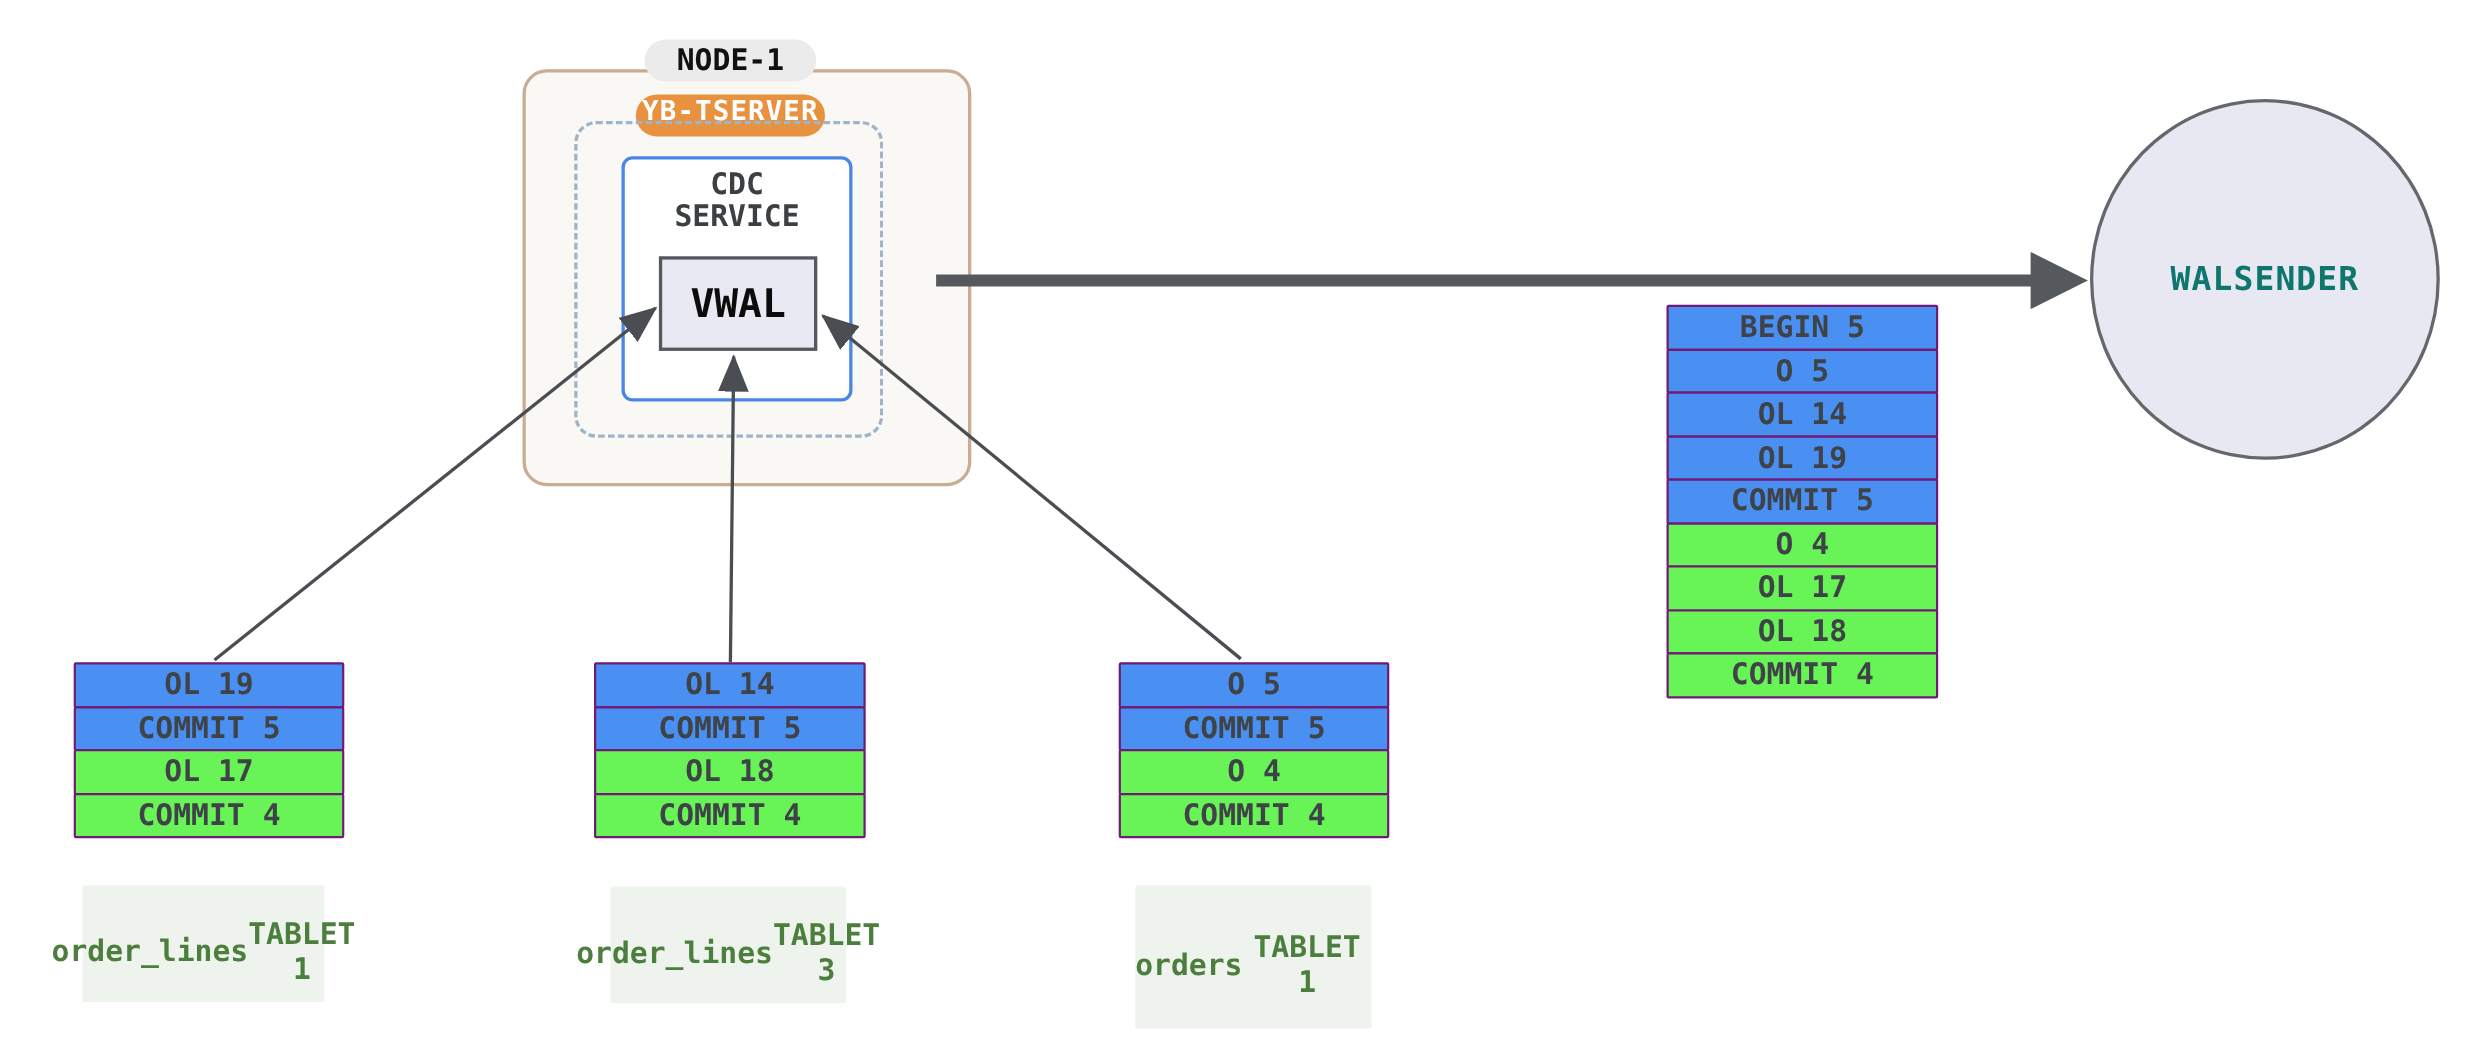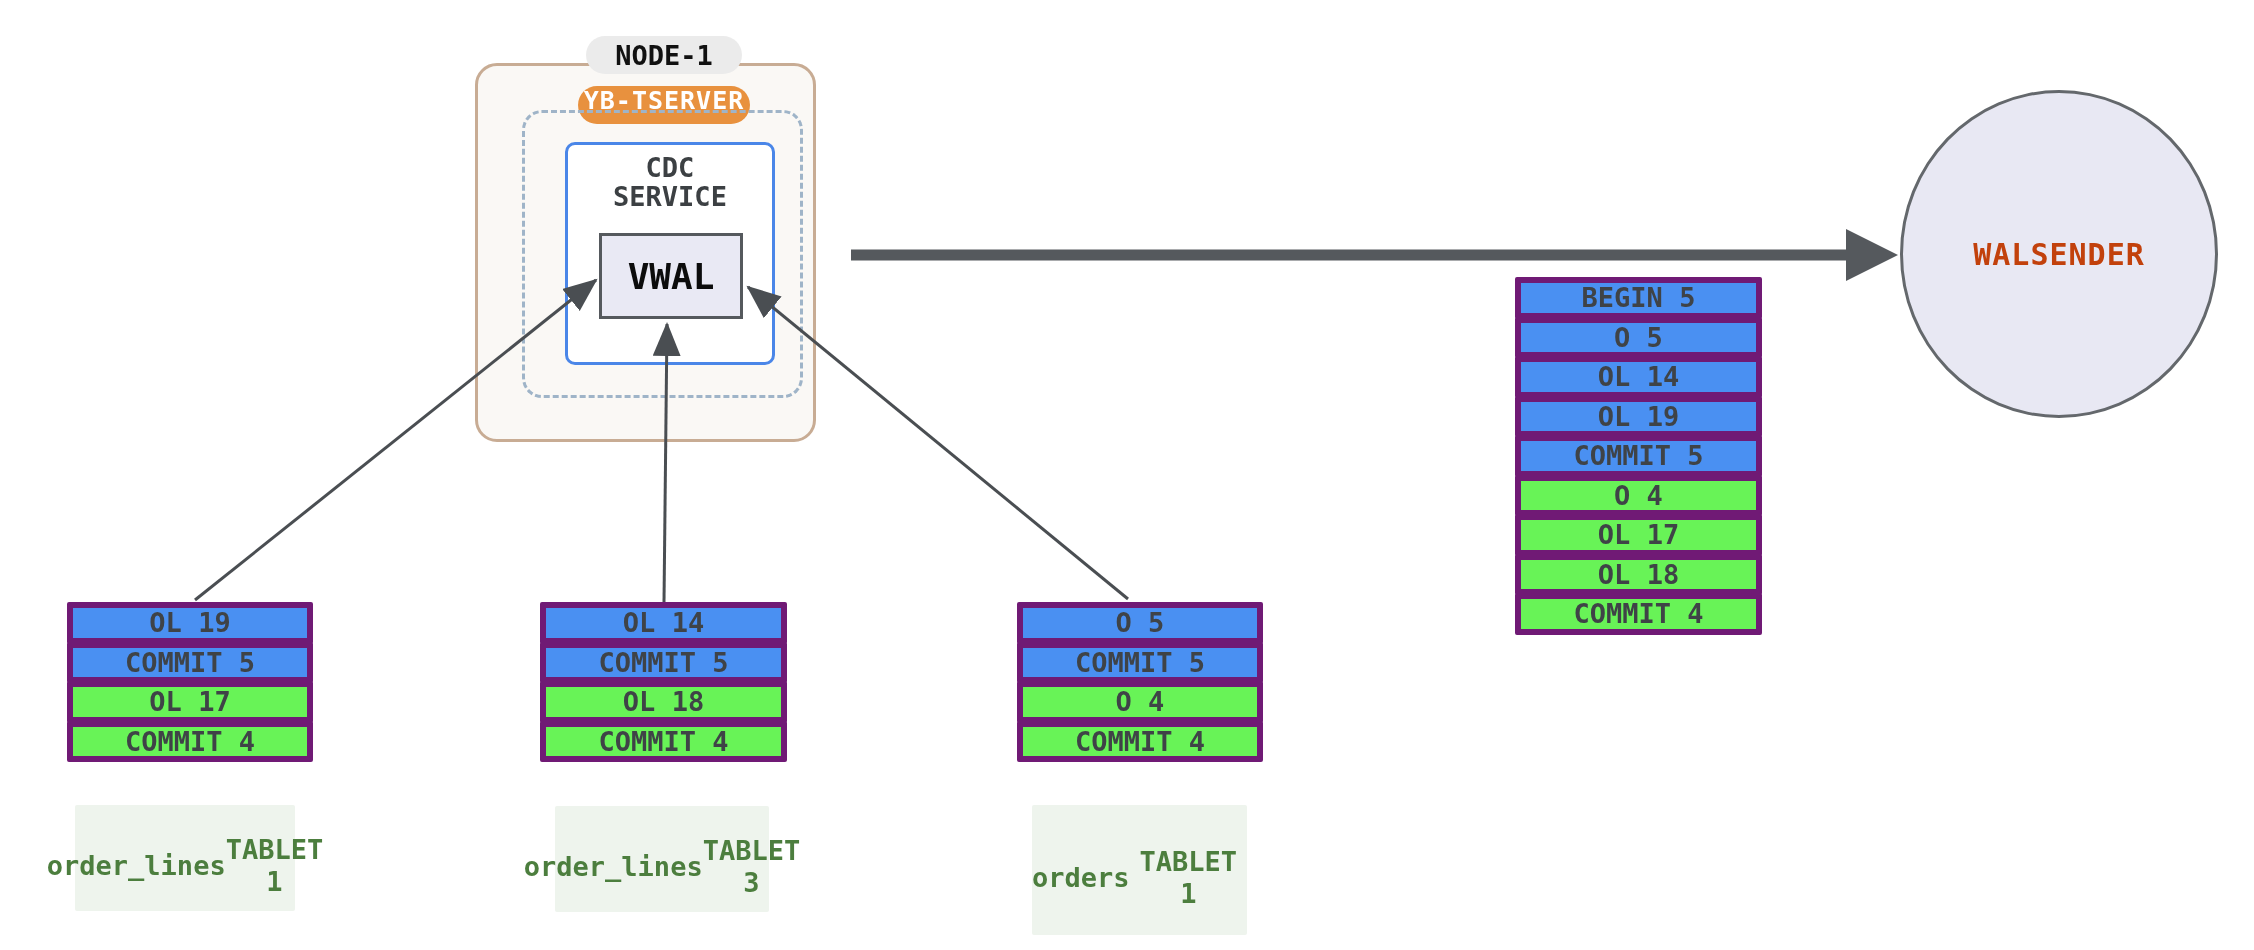--- a/index.html
+++ b/index.html
@@ -2,21 +2,21 @@
 <html><head>
 <meta charset="utf-8">
 <style>
   html,body{margin:0;padding:0;background:#ffffff;}
   #canvas{
     position:relative;width:2254px;height:950px;background:#ffffff;overflow:hidden;
     font-family:"DejaVu Sans Mono","Liberation Mono",monospace;
   }
   
   .node-box{
-    position:absolute;left:475px;top:63px;width:341px;height:379px;
+    position:absolute;left:475px;top:63px;width:408px;height:379px;
     background:#faf8f5;border:3px solid #c8ac94;border-radius:22px;box-sizing:border-box;padding-left:20px;
   }
   .node-pill{
     position:absolute;left:108px;top:-30px;width:156px;height:38px;
     background:#ebebeb;border-radius:19px;
     display:flex;align-items:center;justify-content:center;
     font-size:27px;font-weight:bold;color:#111111;
   }
   .tserver-pill{
     position:absolute;left:100px;top:20px;width:172px;height:38px;
@@ -41,26 +41,26 @@
     position:absolute;left:599px;top:233px;width:144px;height:86px;z-index:3;
     background:#e9e9f4;border:3px solid #55595d;box-sizing:border-box;
     display:flex;align-items:center;justify-content:center;
     font-size:36px;font-weight:bold;color:#0c0c0c;
   }
   
   .walsender{
     position:absolute;left:1900px;top:90px;width:318px;height:328px;
     background:#e8e8f3;border:3px solid #64686c;border-radius:50%;box-sizing:border-box;
     display:flex;align-items:center;justify-content:center;
-    font-size:30px;font-weight:bold;color:#c2410c;letter-spacing:1px;
+    font-size:30px;font-weight:bold;color:#0f766e;letter-spacing:1px;
   }
   
   .stack{position:absolute;display:flex;flex-direction:column;}
   .cell{
-    height:41.5px;box-sizing:border-box;border:6px solid #701a75;margin-top:-2px;
+    height:41.5px;box-sizing:border-box;border:2px solid #701a75;margin-top:-2px;
     display:flex;align-items:center;justify-content:center;
     font-size:27px;font-weight:bold;color:#3f4347;border-radius:2px;
   }
   .cell:first-of-type{margin-top:0;}
   .cell.blue{background:#4a90f2;}
   .cell.green{background:#68f357;}
   
   .tablet-label{
     position:absolute;background:#eef4ed;border-radius:2px;
     display:flex;flex-direction:row;align-items:center;justify-content:center;

